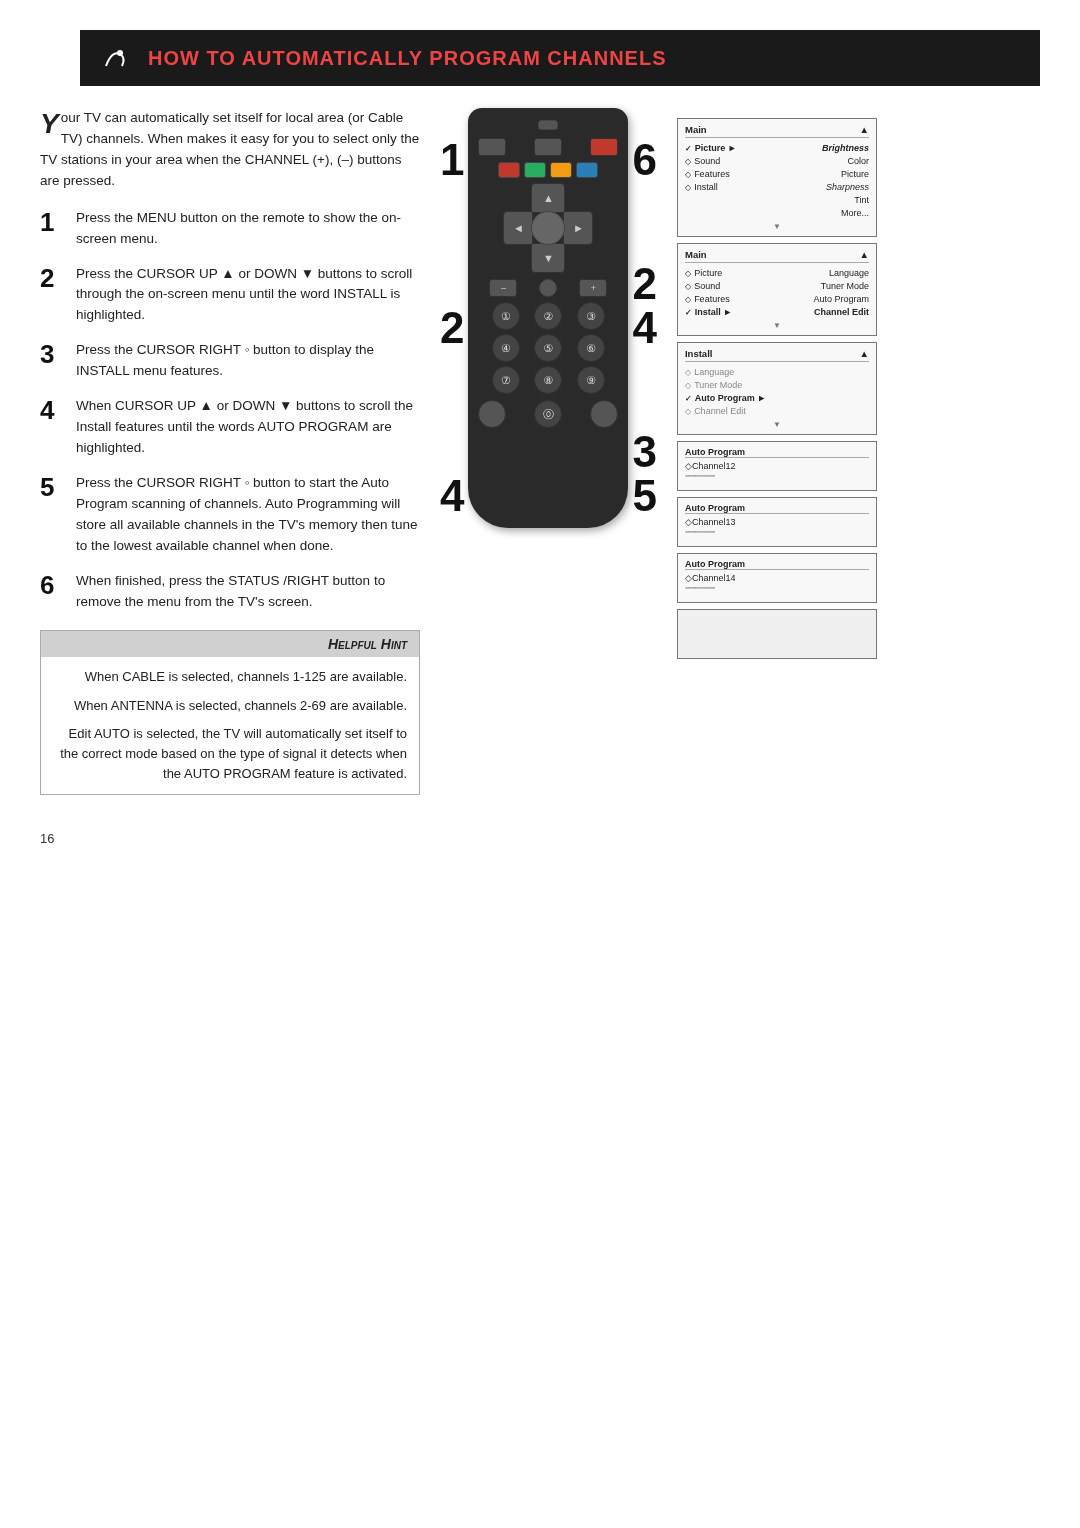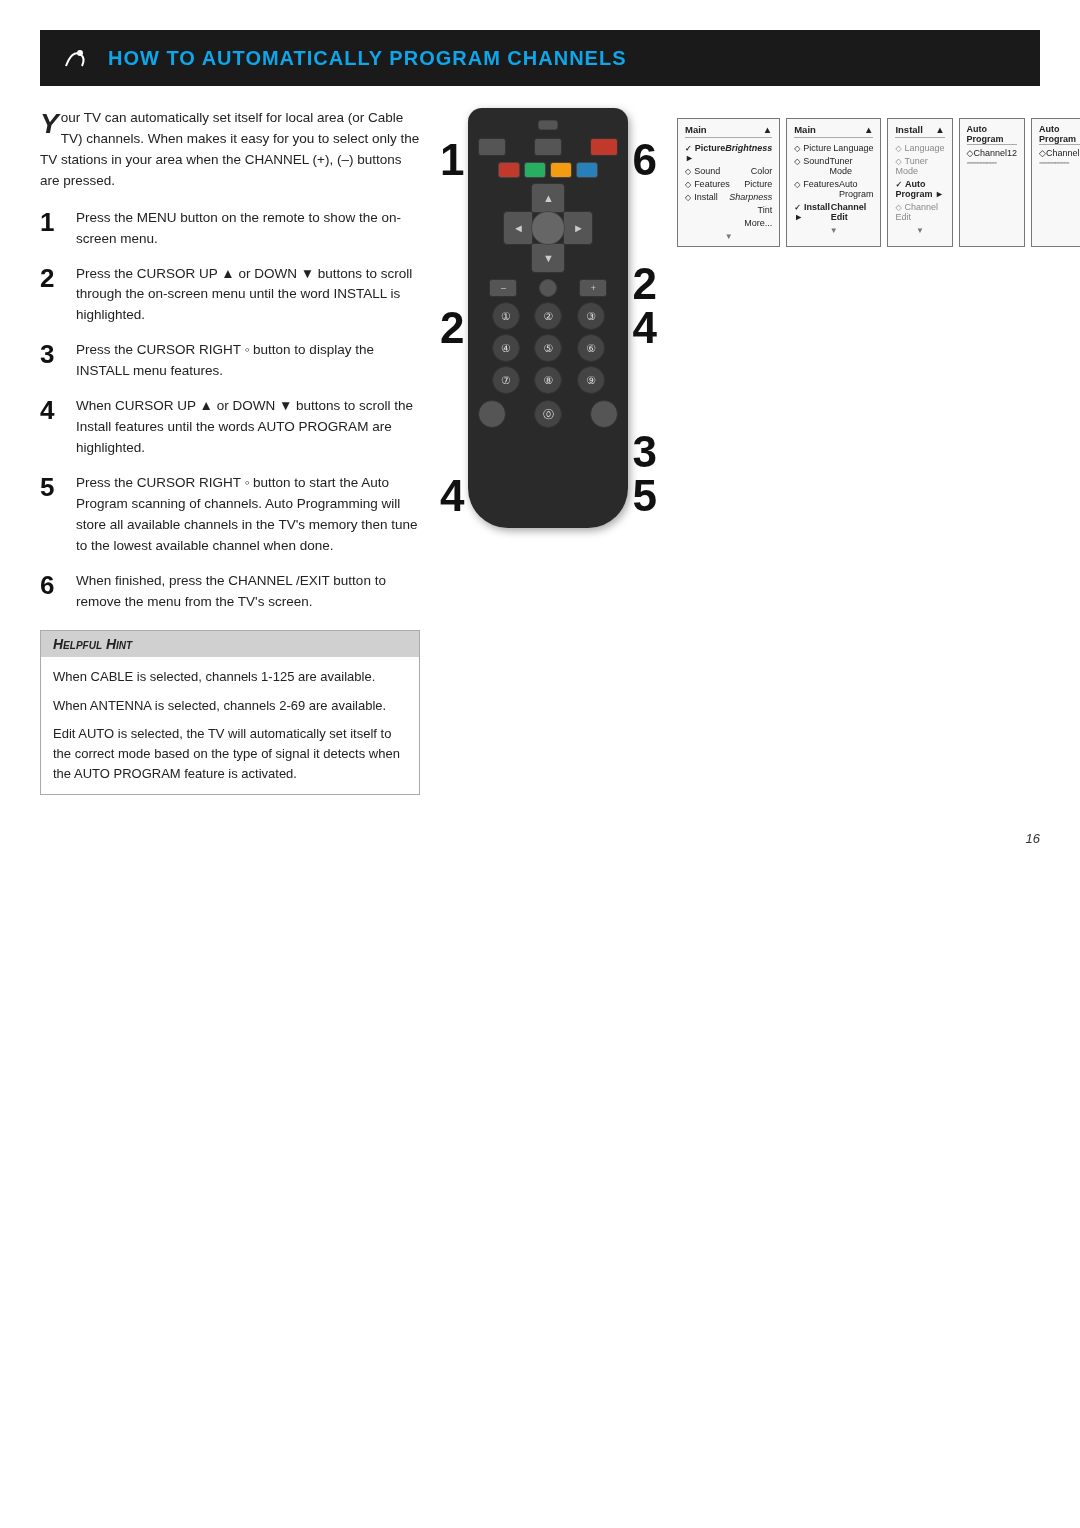--- a/index.html
+++ b/index.html
@@ -15,25 +15,26 @@
     .page {
       width: 1080px;
       min-height: 1528px;
       padding: 30px 40px 40px 40px;
       position: relative;
     }
 
     
     .title-bar {
       background: #1a1a1a;
-      color: #0ea5e9;
+      color: #ef4444;
       display: flex;
       align-items: center;
       padding: 10px 18px;
       margin-bottom: 22px;
+      margin-left: 40px;
     }
     .title-icon {
       width: 36px;
       height: 36px;
       margin-right: 14px;
       display: flex;
       align-items: center;
       justify-content: center;
     }
     .title-text {
@@ -107,20 +108,21 @@
     }
     .step-text strong {
       font-weight: normal;
     }
 
     
     .hint-box {
       border: 1.5px solid #aaa;
       padding: 0;
       margin-bottom: 16px;
+      text-align: right;
     }
     .hint-title {
       background: #d0d0d0;
       padding: 5px 12px;
       font-size: 14px;
       font-weight: bold;
       font-style: italic;
       font-variant: small-caps;
     }
     .hint-content {
@@ -130,25 +132,24 @@
     }
     .hint-content p {
       margin-bottom: 8px;
     }
     .hint-content p:last-child {
       margin-bottom: 0;
     }
 
     
     .page-num {
-      text-align: right;
+      text-align: left;
       font-size: 13px;
       margin-top: 20px;
       color: #333;
-      font-style: italic;
     }
 
     
     .remote-body {
       background: #2a2a2a;
       border-radius: 14px 14px 40px 40px;
       width: 160px;
       min-height: 420px;
       margin: 0 auto;
       padding: 12px 10px 20px 10px;
@@ -279,21 +280,21 @@
       width: 28px;
       height: 28px;
       background: #555;
       border-radius: 50%;
       border: 1px solid #333;
     }
 
     
     .screens-col {
       display: flex;
-      flex-direction: row;
+      flex-direction: column;
       gap: 6px;
       width: 200px;
     }
 
     .tv-screen {
       border: 1.5px solid #777;
       background: #f8f8f8;
       padding: 5px 7px;
       font-size: 9.5px;
       position: relative;
@@ -433,21 +434,21 @@
         <div class="step">
           <div class="step-num">5</div>
           <div class="step-text">
             <strong>Press the CURSOR RIGHT ◦ button</strong> to start the Auto Program scanning of channels. Auto Programming will store all available channels in the TV's memory then tune to the lowest available channel when done.
           </div>
         </div>
 
         <div class="step">
           <div class="step-num">6</div>
           <div class="step-text">
-            <strong>When finished, press the CHANNEL /EXIT button</strong> to remove the menu from the TV's screen.
+            <strong>When finished, press the STATUS /RIGHT button</strong> to remove the menu from the TV's screen.
           </div>
         </div>
 
       </div>
 
       <div class="hint-box">
         <div class="hint-title">Helpful Hint</div>
         <div class="hint-content">
           <p>When CABLE is selected, channels 1-125 are available.</p>
           <p>When ANTENNA is selected, channels 2-69 are available.</p>

